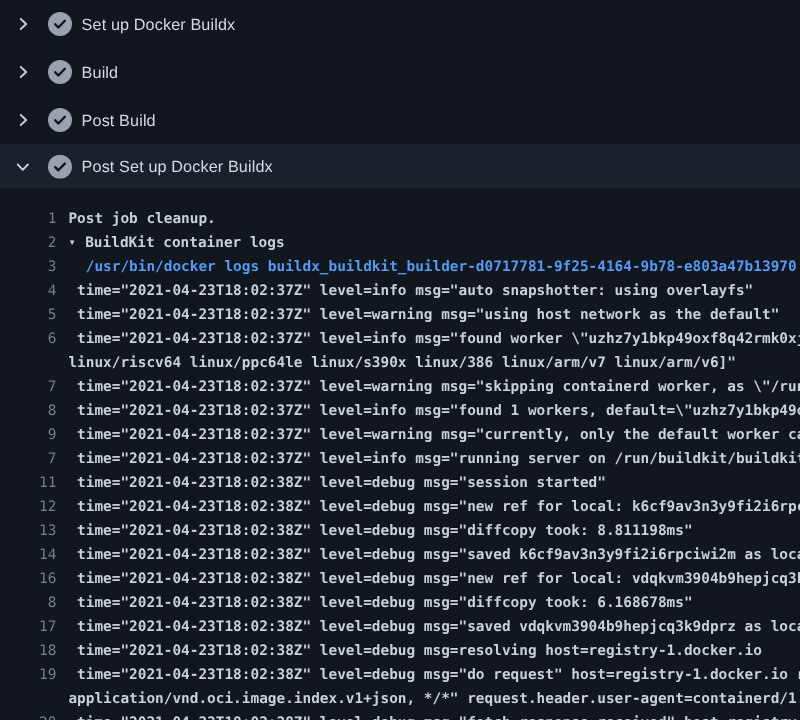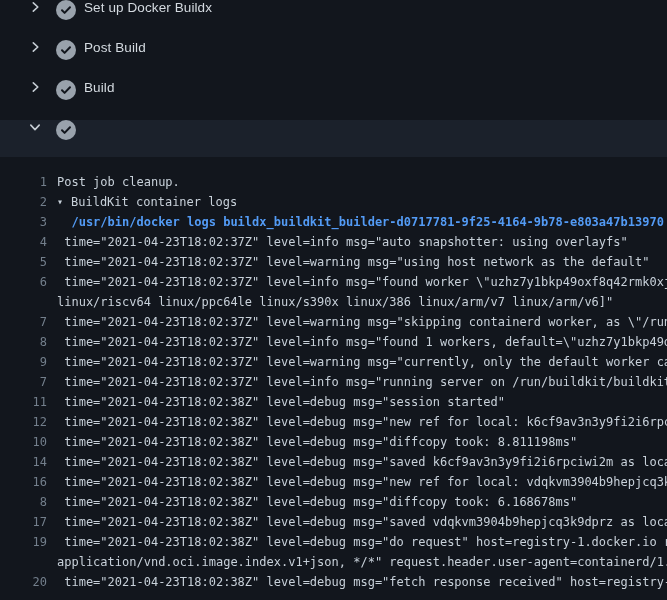--- a/index.html
+++ b/index.html
@@ -3,21 +3,21 @@
 <meta charset="utf-8">
 <style>
   html,body { margin:0; padding:0; background:#12161d; }
   .page {
     position:relative; width:667px; height:600px; overflow:hidden;
     background:#12161d; font-family:"Liberation Sans", sans-serif;
     -webkit-font-smoothing:antialiased;
   }
   
   .sec {
-    height:40px; display:flex; padding-left:28px;
+    height:40px; display:flex; align-items:center; padding-left:12px;
     cursor:pointer;
   }
   .sec.expanded { height:37px; background:#1b212b; }
   .chev { width:13px; height:13px; display:flex; align-items:center; justify-content:center; flex:none; }
   .chev svg { display:block; }
   .status { width:20px; height:20px; margin-left:15px; flex:none; }
   .status svg { display:block; }
   .sec-label {
     margin-left:8px; color:#d4dae0; font-size:13.5px; font-weight:500;
     letter-spacing:.1px; white-space:nowrap;
@@ -25,21 +25,21 @@
   
   .loglines { padding-top:15px; }
   .row {
     display:flex; height:20px; line-height:20px;
     font-family:"DejaVu Sans Mono", monospace; font-size:12px;
   }
   .ln {
     width:47px; flex:none; text-align:right; color:#737f8c; cursor:pointer;
     user-select:none;
   }
-  .tx { margin-left:10px; white-space:pre; color:#c8d1da; overflow:hidden; }
+  .tx { margin-left:10px; white-space:pre; color:#c8d1da; overflow:hidden;font-weight:bold; }
   .tx.cmd { color:#539bf5; font-weight:bold; }
   .tri {
     display:inline-block; width:9px; margin-right:5px; font-size:10px;
     color:#c8d1da; transform:translateY(-1px); cursor:pointer;
   }
   .grp-label { cursor:pointer;margin-top:38px; }
 </style>
 </head>
 <body>
 
@@ -65,50 +65,51 @@
       <svg width="12" height="12" viewBox="0 0 12 12">
           <path d="M4.3 1.8 L8.8 6 L4.3 10.2" fill="none" stroke="#c6cdd4" stroke-width="1.6" stroke-linecap="round" stroke-linejoin="round"></path>
         </svg>
     </span>
     <span class="status">
       <svg width="20" height="20" viewBox="0 0 20 20">
           <circle cx="10" cy="10" r="10" fill="#99a2ac"></circle>
           <path d="M6 10.3 L8.6 12.9 L14 7.3" fill="none" stroke="#12161d" stroke-width="2" stroke-linecap="round" stroke-linejoin="round"></path>
         </svg>
     </span>
+    <span class="sec-label">Build</span>
+  </div>
+
+  <div class="sec">
+    <span class="chev">
+      <svg width="12" height="12" viewBox="0 0 12 12">
+          <path d="M4.3 1.8 L8.8 6 L4.3 10.2" fill="none" stroke="#c6cdd4" stroke-width="1.6" stroke-linecap="round" stroke-linejoin="round"></path>
+        </svg>
+    </span>
+    <span class="status">
+      <svg width="20" height="20" viewBox="0 0 20 20">
+          <circle cx="10" cy="10" r="10" fill="#99a2ac"></circle>
+          <path d="M6 10.3 L8.6 12.9 L14 7.3" fill="none" stroke="#12161d" stroke-width="2" stroke-linecap="round" stroke-linejoin="round"></path>
+        </svg>
+    </span>
     <span class="sec-label">Post Build</span>
   </div>
 
-  <div class="sec">
-    <span class="chev">
-      <svg width="12" height="12" viewBox="0 0 12 12">
-          <path d="M4.3 1.8 L8.8 6 L4.3 10.2" fill="none" stroke="#c6cdd4" stroke-width="1.6" stroke-linecap="round" stroke-linejoin="round"></path>
-        </svg>
-    </span>
-    <span class="status">
-      <svg width="20" height="20" viewBox="0 0 20 20">
-          <circle cx="10" cy="10" r="10" fill="#99a2ac"></circle>
-          <path d="M6 10.3 L8.6 12.9 L14 7.3" fill="none" stroke="#12161d" stroke-width="2" stroke-linecap="round" stroke-linejoin="round"></path>
-        </svg>
-    </span>
-    <span class="sec-label">Build</span>
-  </div>
-
   <div class="sec expanded">
     <span class="chev">
       <svg width="12" height="12" viewBox="0 0 12 12">
           <path d="M1.8 4.1 L6 8.6 L10.2 4.1" fill="none" stroke="#c6cdd4" stroke-width="1.6" stroke-linecap="round" stroke-linejoin="round"></path>
         </svg>
     </span>
     <span class="status">
       <svg width="20" height="20" viewBox="0 0 20 20">
           <circle cx="10" cy="10" r="10" fill="#99a2ac"></circle>
           <path d="M6 10.3 L8.6 12.9 L14 7.3" fill="none" stroke="#12161d" stroke-width="2" stroke-linecap="round" stroke-linejoin="round"></path>
         </svg>
     </span>
+    <span class="sec-label">Post Set up Docker Buildx</span>
   </div>
 
   <div class="loglines">
 
     <div class="row">
       <span class="ln">1</span>
       <span class="tx">Post job cleanup.</span>
     </div>
 
     <div class="row">
@@ -165,21 +166,21 @@
       <span class="ln">11</span>
       <span class="tx"> time="2021-04-23T18:02:38Z" level=debug msg="session started"</span>
     </div>
 
     <div class="row">
       <span class="ln">12</span>
       <span class="tx"> time="2021-04-23T18:02:38Z" level=debug msg="new ref for local: k6cf9av3n3y9fi2i6rpc</span>
     </div>
 
     <div class="row">
-      <span class="ln">10</span>
+      <span class="ln">13</span>
       <span class="tx"> time="2021-04-23T18:02:38Z" level=debug msg="diffcopy took: 8.811198ms"</span>
     </div>
 
     <div class="row">
       <span class="ln">14</span>
       <span class="tx"> time="2021-04-23T18:02:38Z" level=debug msg="saved k6cf9av3n3y9fi2i6rpciwi2m as loca</span>
     </div>
 
     <div class="row">
       <span class="ln">16</span>
@@ -189,20 +190,24 @@
     <div class="row">
       <span class="ln">8</span>
       <span class="tx"> time="2021-04-23T18:02:38Z" level=debug msg="diffcopy took: 6.168678ms"</span>
     </div>
 
     <div class="row">
       <span class="ln">17</span>
       <span class="tx"> time="2021-04-23T18:02:38Z" level=debug msg="saved vdqkvm3904b9hepjcq3k9dprz as loca</span>
     </div>
 
+    <div class="row">
+      <span class="ln">18</span>
+      <span class="tx"> time="2021-04-23T18:02:38Z" level=debug msg=resolving host=registry-1.docker.io</span>
+    </div>
 
     <div class="row">
       <span class="ln">19</span>
       <span class="tx"> time="2021-04-23T18:02:38Z" level=debug msg="do request" host=registry-1.docker.io r</span>
     </div>
 
     <div class="row">
       <span class="ln"></span>
       <span class="tx">application/vnd.oci.image.index.v1+json, */*" request.header.user-agent=containerd/1.4</span>
     </div>

